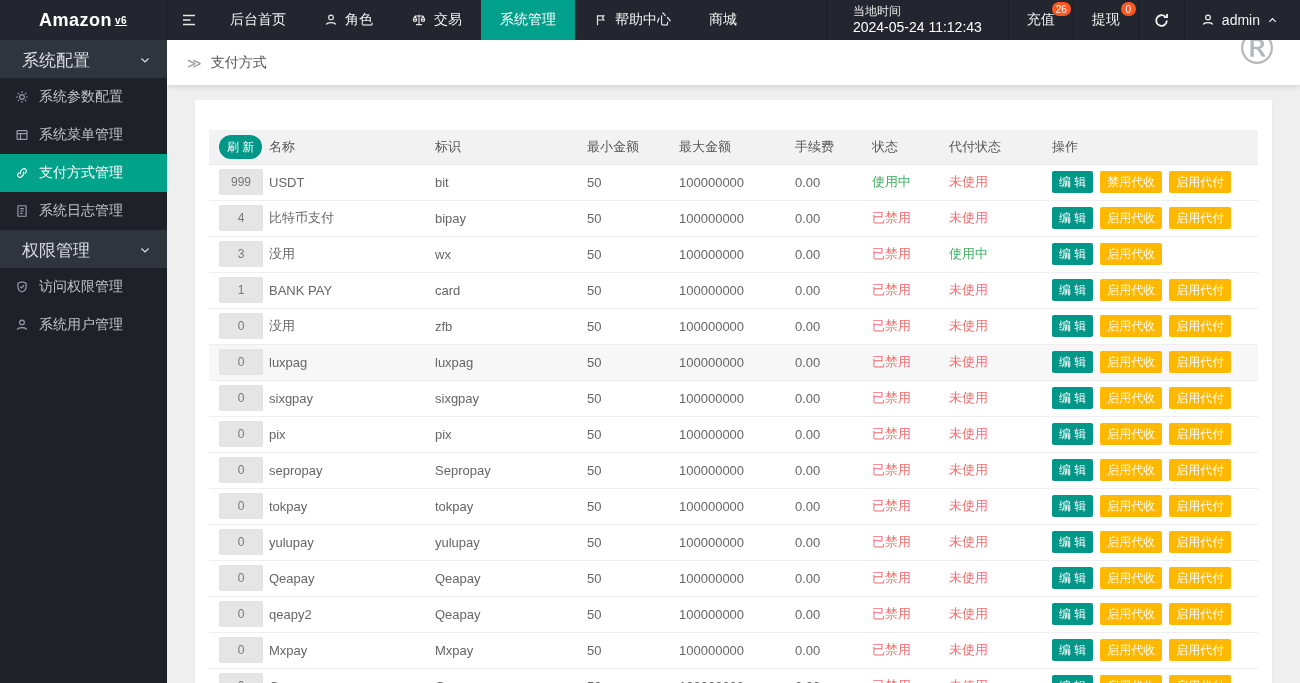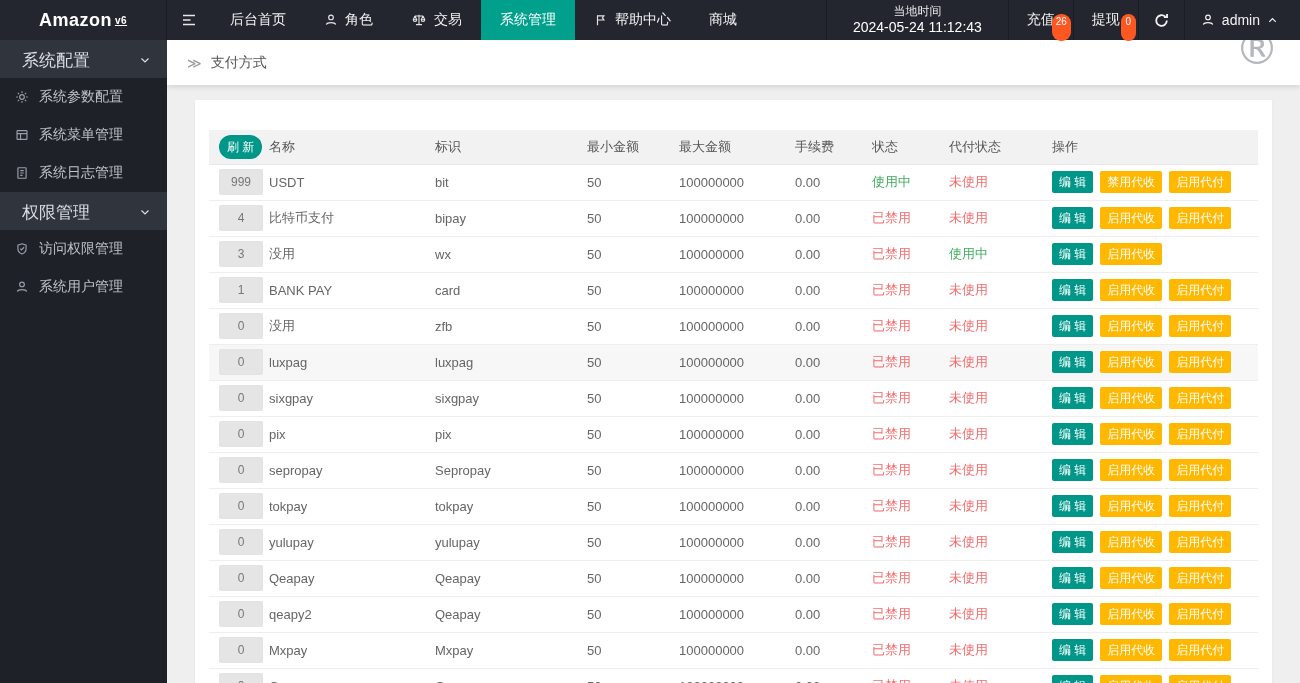--- a/index.html
+++ b/index.html
@@ -13,28 +13,28 @@
   .logo { width:167px; display:flex; align-items:center; justify-content:center;
           color:#fff; font-size:18px; font-weight:bold; border-right:1px solid #1b1d23; letter-spacing:.5px; }
   .logo sup { font-size:10px; font-weight:bold; margin-left:3px;text-decoration:underline; }
   .hamburger { width:44px; display:flex; align-items:center; justify-content:center; cursor:pointer; color:#e8e8e8; }
   .nav-menu { display:flex; align-items:stretch; }
   .nav-item { display:flex; align-items:center; gap:7px; padding:0 19px; font-size:14px;
               color:#f2f2f2; cursor:pointer; white-space:nowrap; }
   .nav-item .icon { display:flex; color:#e3e3e3; }
   .nav-item.active { background:#00a08c; color:#fff; }
   .nav-right { margin-left:auto; display:flex; align-items:stretch; }
-  .time-block { display:flex; flex-direction:column; align-items:center; justify-content:center;
+  .time-block { display:flex; flex-direction:column; justify-content:center;
                 padding:0 26px; border-left:1px solid #1b1d23; line-height:1.25; }
   .time-label { font-size:12px; color:#e8e8e8; }
   .time-value { font-size:14px; color:#fff; }
   .nav-btn { position:relative; display:flex; align-items:center; padding:0 18px;
              border-left:1px solid #1b1d23; font-size:14px; cursor:pointer; }
-  .badge { position:absolute; top:14px; right:2px; background:#ff5722; color:#fff; font-size:10px;
-           height:27px; line-height:15px; min-width:15px; padding:0 4px; border-radius:9px; text-align:center; }
+  .badge { position:absolute; top:2px; right:2px; background:#ff5722; color:#fff; font-size:10px;
+           height:14px; line-height:15px; min-width:15px; padding:0 4px; border-radius:9px; text-align:center; }
   .refresh-btn { display:flex; align-items:center; justify-content:center; width:46px;
                  border-left:1px solid #1b1d23; cursor:pointer; }
   .admin-block { display:flex; align-items:center; gap:7px; padding:0 22px 0 16px;
                  border-left:1px solid #1b1d23; font-size:14px; cursor:pointer; }
 
   
   .sidebar { position:absolute; top:40px; left:0; bottom:0; width:167px; background:#1e2127; z-index:6; }
   .side-group-header { height:38px; background:#30343d; color:#dcdee3; display:flex; align-items:center;
                        justify-content:space-between; padding:2px 16px 0 22px; font-size:17px; cursor:pointer; }
   .side-item { height:38px; display:flex; align-items:center; gap:10px; padding-left:15px;
@@ -184,20 +184,29 @@
         <span>系统参数配置</span>
       </div>
       <div class="side-item">
         <span class="icon">
           <svg width="14" height="14" viewBox="0 0 24 24" fill="none" stroke="currentColor" stroke-width="2">
             <rect x="3.5" y="4.5" width="17" height="15" rx="1"></rect>
             <path d="M3.5 9.5h17M9.5 9.5v10"></path>
           </svg>
         </span>
         <span>系统菜单管理</span>
+      </div>
+      <div class="side-item active">
+        <span class="icon">
+          <svg width="14" height="14" viewBox="0 0 24 24" fill="none" stroke="currentColor" stroke-width="2">
+            <path d="M10.2 13.8a4 4 0 0 1 0-5.6l2.9-2.9a4 4 0 0 1 5.6 5.6l-1.6 1.6"></path>
+            <path d="M13.8 10.2a4 4 0 0 1 0 5.6l-2.9 2.9a4 4 0 0 1-5.6-5.6l1.6-1.6"></path>
+          </svg>
+        </span>
+        <span>支付方式管理</span>
       </div>
       <div class="side-item">
         <span class="icon">
           <svg width="14" height="14" viewBox="0 0 24 24" fill="none" stroke="currentColor" stroke-width="2">
             <rect x="5" y="3" width="14" height="18" rx="1"></rect>
             <path d="M9 8h6M9 12h6M9 16h4"></path>
           </svg>
         </span>
         <span>系统日志管理</span>
       </div>

